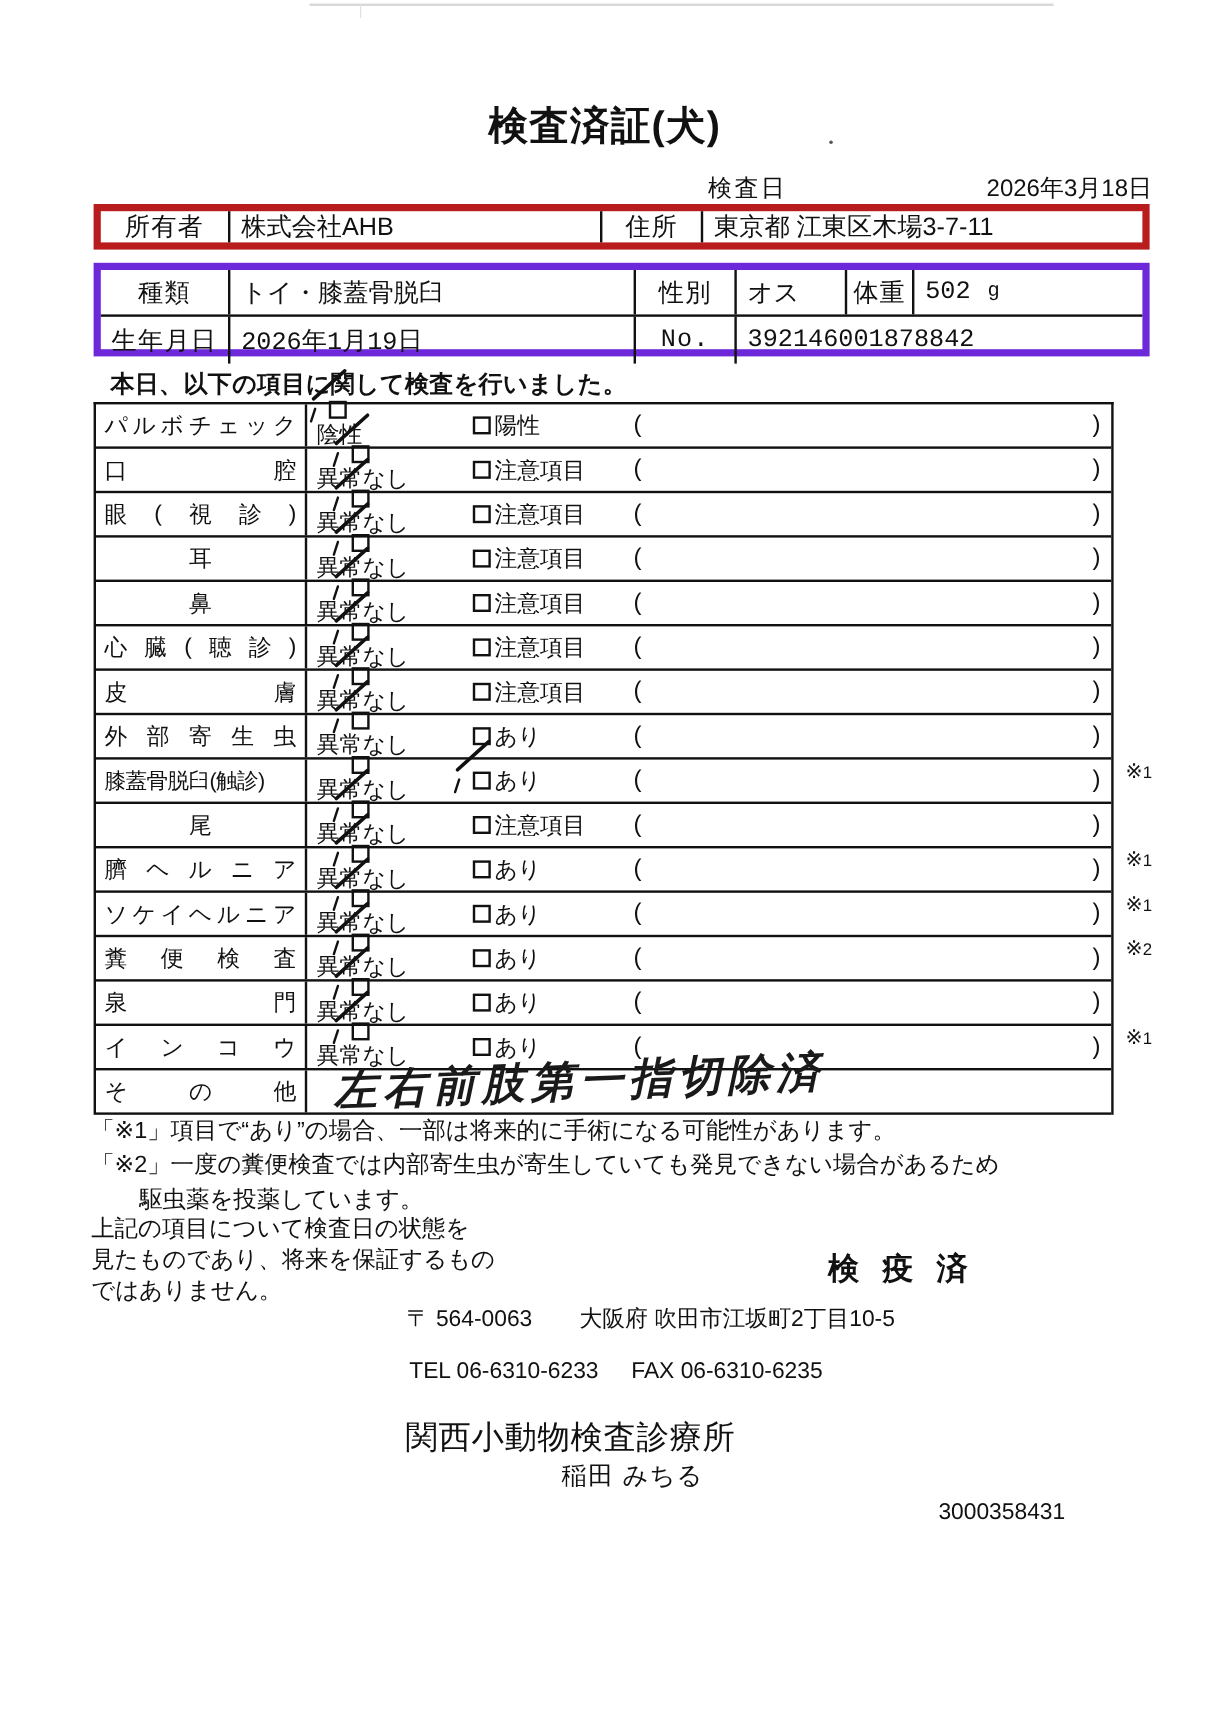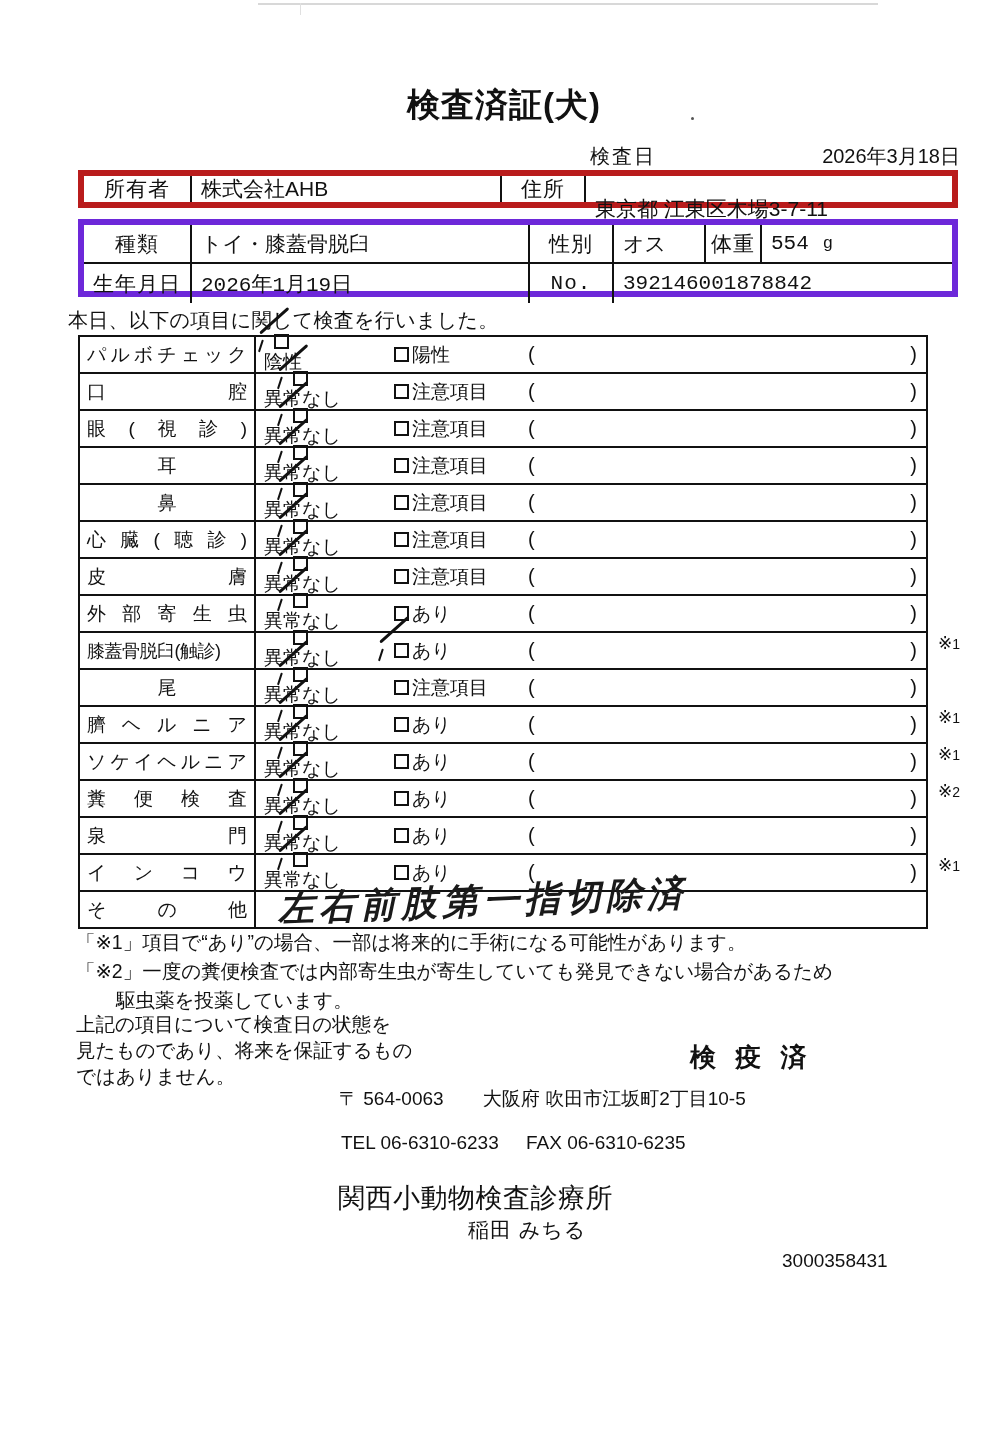--- a/index.html
+++ b/index.html
@@ -104,21 +104,21 @@
   }
   .cell.val {
     justify-content: flex-start;
     padding-left: 9px;
   }
   .vline { border-right: 2px solid #111; }
 
   .owner-lab { width: 108px; }
   .owner-val { width: 310px; }
   .addr-lab  { width: 84px; }
-  .addr-val  { flex: 1; margin-top: 20px; }
+  .addr-val  { flex: 1; }
 
   
   .pet-box {
     position: absolute;
     top: 219px;
     left: 78px;
     width: 880px;
     height: 78px;
     border: 6px solid #6d28d9;
     box-sizing: border-box;
@@ -144,23 +144,24 @@
 
   .dob-lab    { width: 108px; }
   .dob-val    { width: 338px; }
   .no-lab     { width: 84px; justify-content: center; }
   .no-val     { flex: 1; padding-left: 9px; }
 
   
   .intro {
     position: absolute;
     top: 307px;
-    left: 68px;
+    left: 92px;
     font-size: 20px;
     letter-spacing: 0.3px;
+    font-weight: bold;
   }
 
   
   .insp-table {
     position: absolute;
     top: 335px;
     left: 78px;
     width: 850px;
     border: 2px solid #111;
     border-bottom: none;
@@ -363,21 +364,21 @@
   </div>
 
   <div class="pet-box">
     <div class="pet-row top">
       <div class="cell lab vline breed-lab">種類</div>
       <div class="cell val vline breed-val">トイ・膝蓋骨脱臼</div>
       <div class="cell lab vline sex-lab">性別</div>
       <div class="cell val vline sex-val">オス</div>
       <div class="cell lab vline wt-lab">体重</div>
       <div class="cell val wt-val">
-        <span class="wt-num">554</span>
+        <span class="wt-num">502</span>
         <span class="wt-unit">g</span>
       </div>
     </div>
     <div class="pet-row">
       <div class="cell lab vline dob-lab">生年月日</div>
       <div class="cell val vline dob-val">2026年1月19日</div>
       <div class="cell lab vline no-lab">No.</div>
       <div class="cell val no-val">392146001878842</div>
     </div>
   </div>

